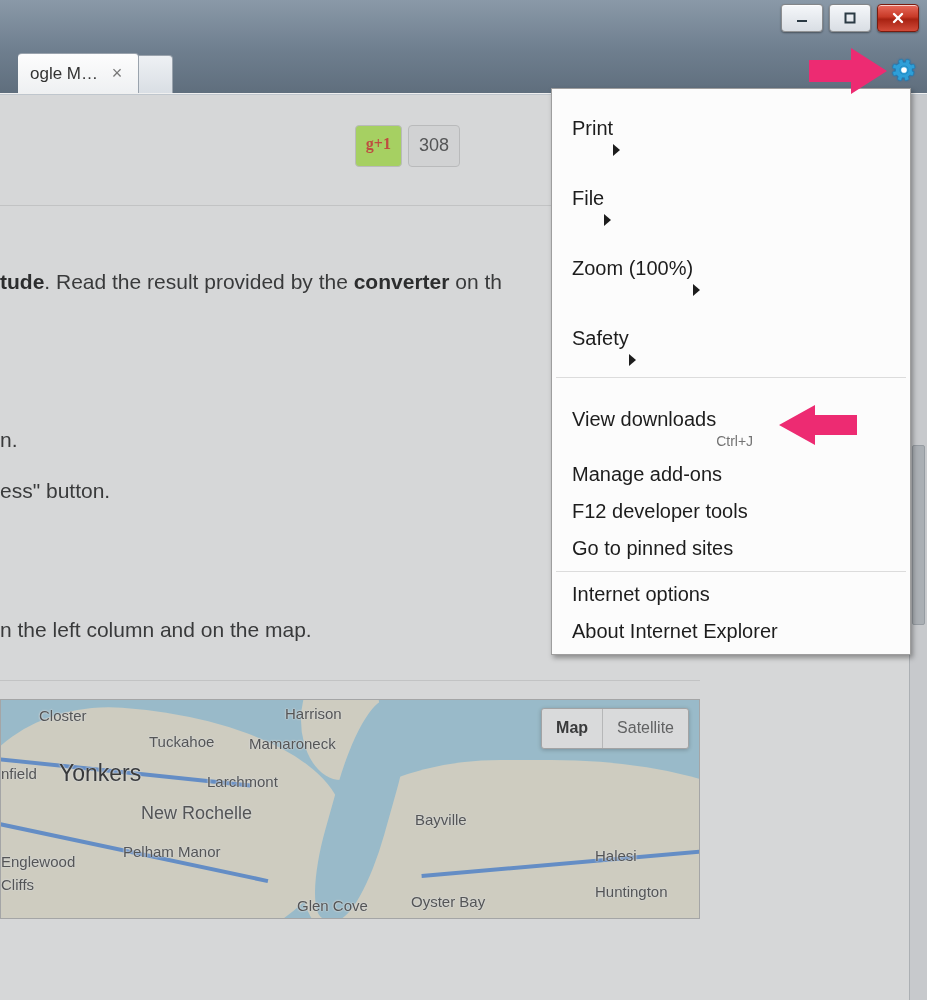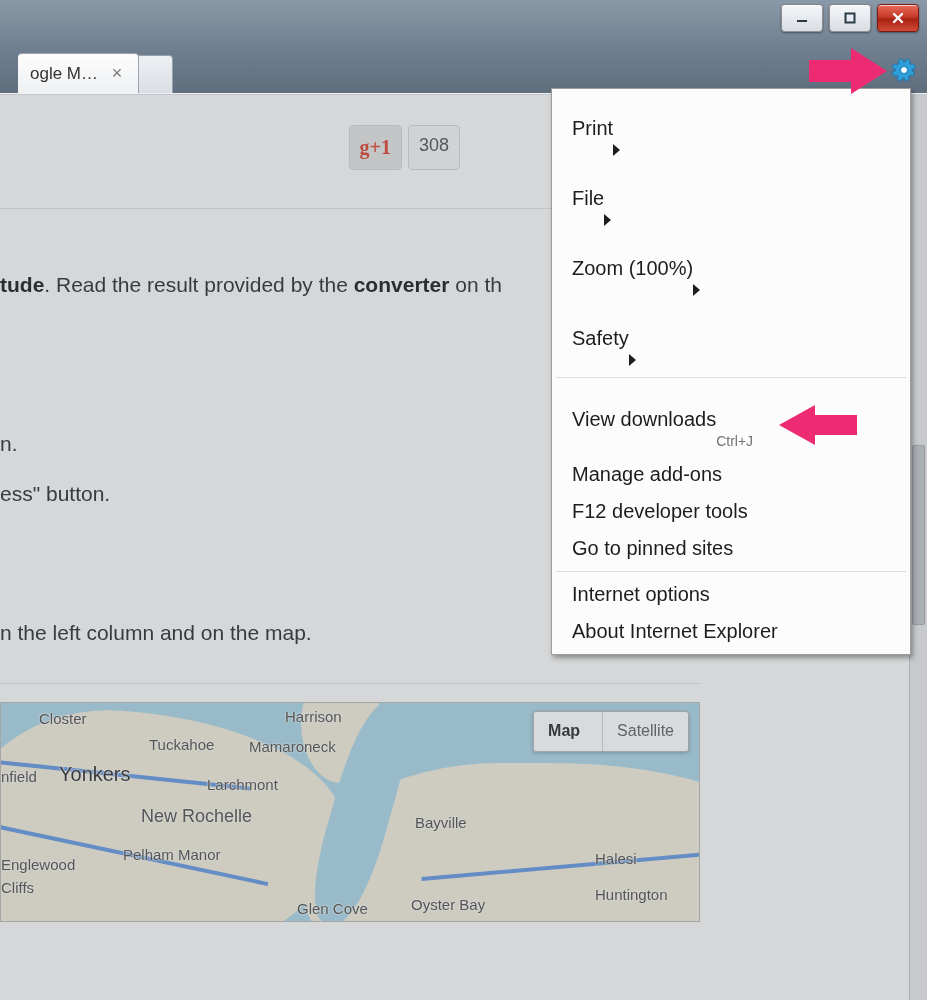--- a/index.html
+++ b/index.html
@@ -136,26 +136,26 @@
   }
   .gplus-wrap {
     display: flex;
     justify-content: flex-end;
     gap: 0;
     margin-top: 10px;
     margin-right: 380px;
   }
   .gplus-btn {
     border: 1px solid #d7d7d7;
-    background: #e5e5e5;
+    background: #bef264;
     padding: 6px 10px;
     border-radius: 4px;
     color: #dd4b39;
     font-weight: bold;
-    font-size: 20px;
+    font-size: 16px;
     font-family: Georgia, serif;
     text-align: center;
   }
   .gplus-count {
     border: 1px solid #d7d7d7;
     background: #f5f5f5;
     padding: 6px 10px;
     border-radius: 4px;
     margin-left: 6px;
     font-size: 18px;
@@ -198,21 +198,20 @@
     position: absolute;
     top: 8px;
     right: 10px;
     display: flex;
     background: #fff;
     border: 1px solid #b9b9b9;
     border-radius: 3px;
     overflow: hidden;
     z-index: 5;
     box-shadow: 0 1px 4px rgba(0,0,0,.25);
-    gap: 8px;
   }
   .map-controls div {
     padding: 7px 14px;
     font-size: 16px;
     font-family: Arial, sans-serif;
     color: #333;
     cursor: pointer;
   }
   .map-controls div.active { font-weight: 600; }
   .map-controls div + div { border-left: 1px solid #d3d3d3; color:#666;}
@@ -349,21 +348,21 @@
       <div class="land l3"></div>
       <div class="water-strip"></div>
       <div class="hwy h1"></div>
       <div class="hwy h2"></div>
       <div class="hwy h3"></div>
 
       <span class="lbl" style="left:38px; top:4px;">Closter</span>
       <span class="lbl" style="left:284px; top:2px;">Harrison</span>
       <span class="lbl" style="left:148px; top:30px;">Tuckahoe</span>
       <span class="lbl" style="left:248px; top:32px;">Mamaroneck</span>
-      <span class="lbl" style="left:58px; top:56px; font-size:20px; color:#333;">Yonkers</span>
+      <span class="lbl" style="left:58px; top:56px; font-size:23px; color:#333;">Yonkers</span>
       <span class="lbl" style="left:0px; top:62px;">nfield</span>
       <span class="lbl" style="left:206px; top:70px;">Larchmont</span>
       <span class="lbl" style="left:140px; top:100px; font-size:18px;">New Rochelle</span>
       <span class="lbl" style="left:414px; top:108px;">Bayville</span>
       <span class="lbl" style="left:122px; top:140px;">Pelham Manor</span>
       <span class="lbl" style="left:0px; top:150px; white-space:pre;">Englewood
 Cliffs</span>
       <span class="lbl" style="left:594px; top:144px;">Halesi</span>
       <span class="lbl" style="left:410px; top:190px;">Oyster Bay</span>
       <span class="lbl" style="left:296px; top:194px;">Glen Cove</span>

